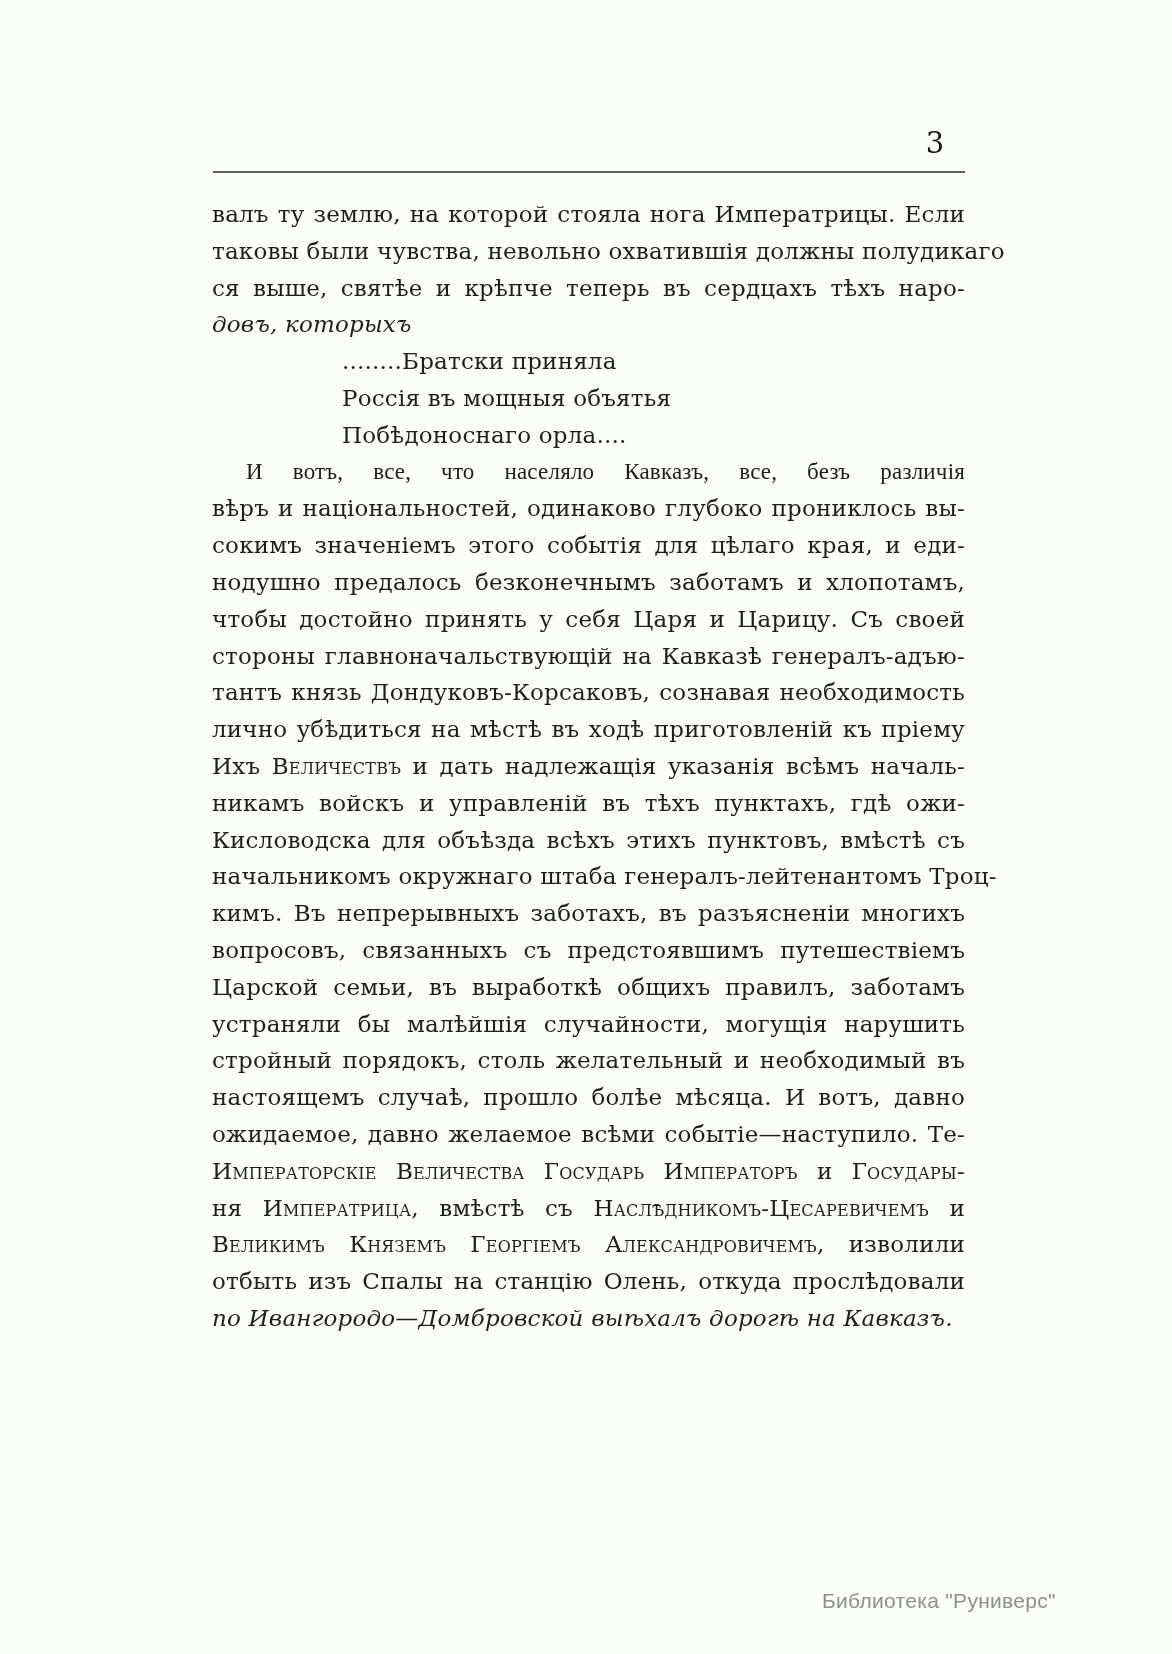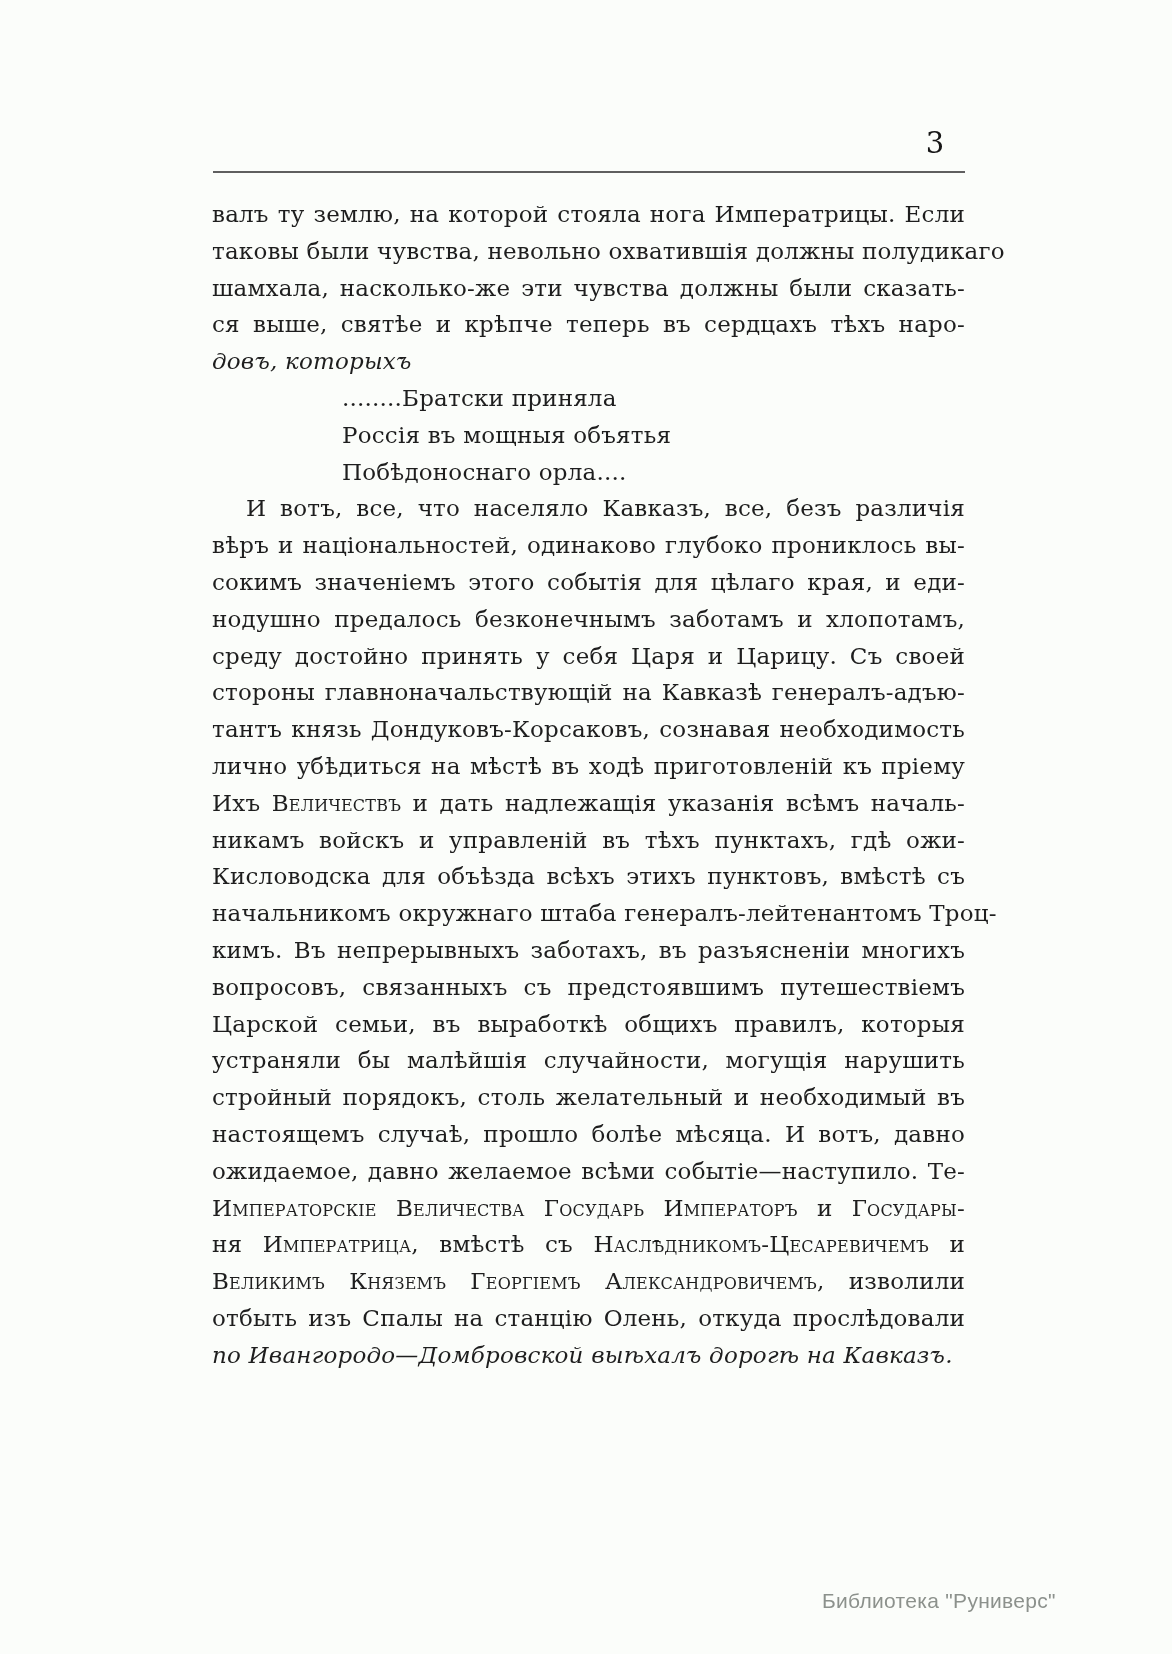--- a/index.html
+++ b/index.html
@@ -25,21 +25,21 @@
     font-size:23px;line-height:36.8px;
     letter-spacing:0.2px;
   }
   .ln{
     text-align:justify;
     text-align-last:justify;
     height:36.8px;
     white-space:nowrap;
   }
   .ln.end{text-align-last:left;white-space:normal;font-style:italic;}
-  .ln.ind{text-indent:34px;}
+  .ln.ind{text-indent:34px;font-family:Liberation Serif, serif;}
   .ln.verse{
     padding-left:130px;
     text-align:right;text-align-last:left;
   }
   .sc{font-variant:small-caps;}
   .wm{
     position:absolute;top:1589px;left:822px;
     font-family:"Liberation Sans","DejaVu Sans",sans-serif;
     font-size:21px;color:#8c918c;letter-spacing:0.3px;
   }
@@ -48,43 +48,42 @@
 <body>
 
 <div class="page">
 
   <div class="pagenum">3</div>
   <div class="rule"></div>
 
   <div class="textblock">
     <div class="ln">валъ ту землю, на которой стояла нога Императрицы. Если</div>
     <div class="ln">таковы были чувства, невольно охватившія должны полудикаго</div>
-    <div class="ln">шамхала, насколько-же эти чувства должны были сказать-</div>
     <div class="ln">ся выше, святѣе и крѣпче теперь въ сердцахъ тѣхъ наро-</div>
     <div class="ln end">довъ, которыхъ</div>
     <div class="ln verse">........Братски приняла</div>
     <div class="ln verse">Россія въ мощныя объятья</div>
     <div class="ln verse">Побѣдоноснаго орла....</div>
     <div class="ln ind">И вотъ, все, что населяло Кавказъ, все, безъ различія</div>
     <div class="ln">вѣръ и національностей, одинаково глубоко прониклось вы-</div>
     <div class="ln">сокимъ значеніемъ этого событія для цѣлаго края, и еди-</div>
     <div class="ln">нодушно предалось безконечнымъ заботамъ и хлопотамъ,</div>
-    <div class="ln">среду достойно принять у себя Царя и Царицу. Съ своей</div>
+    <div class="ln">чтобы достойно принять у себя Царя и Царицу. Съ своей</div>
     <div class="ln">стороны главноначальствующій на Кавказѣ генералъ-адъю-</div>
     <div class="ln">тантъ князь Дондуковъ-Корсаковъ, сознавая необходимость</div>
     <div class="ln">лично убѣдиться на мѣстѣ въ ходѣ приготовленій къ пріему</div>
     <div class="ln">
       <span>Ихъ </span><span class="sc">Величествъ</span><span> и дать надлежащія указанія всѣмъ началь-</span>
     </div>
     <div class="ln">никамъ войскъ и управленій въ тѣхъ пунктахъ, гдѣ ожи-</div>
     <div class="ln">Кисловодска для объѣзда всѣхъ этихъ пунктовъ, вмѣстѣ съ</div>
     <div class="ln">начальникомъ окружнаго штаба генералъ-лейтенантомъ Троц-</div>
     <div class="ln">кимъ. Въ непрерывныхъ заботахъ, въ разъясненіи многихъ</div>
     <div class="ln">вопросовъ, связанныхъ съ предстоявшимъ путешествіемъ</div>
-    <div class="ln">Царской семьи, въ выработкѣ общихъ правилъ, которыя</div>
+    <div class="ln">Царской семьи, въ выработкѣ общихъ правилъ, заботамъ</div>
     <div class="ln">устраняли бы малѣйшія случайности, могущія нарушить</div>
     <div class="ln">стройный порядокъ, столь желательный и необходимый въ</div>
     <div class="ln">настоящемъ случаѣ, прошло болѣе мѣсяца. И вотъ, давно</div>
     <div class="ln">ожидаемое, давно желаемое всѣми событіе—наступило. Те-</div>
     <div class="ln">
       <span class="sc">Императорскіе Величества Государь Императоръ</span><span> и </span><span class="sc">Государы-</span>
     </div>
     <div class="ln">
       <span>ня </span><span class="sc">Императрица,</span><span> вмѣстѣ съ </span><span class="sc">Наслѣдникомъ-Цесаревичемъ</span><span> и</span>
     </div>

